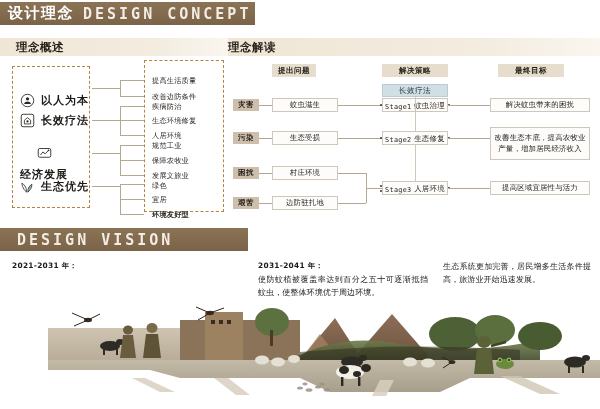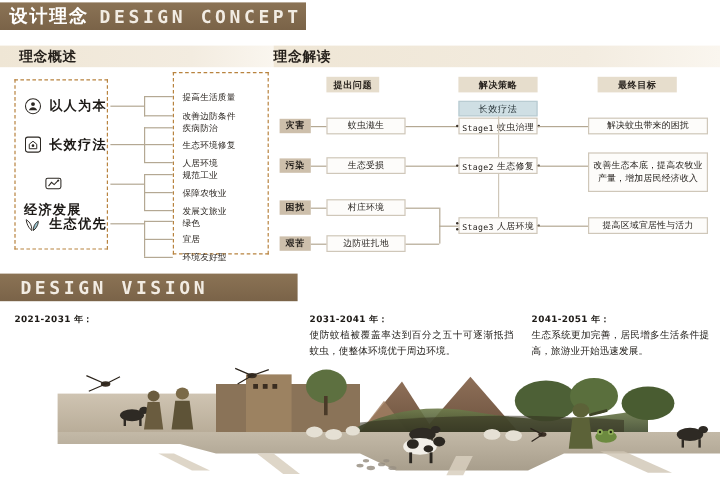--- a/index.html
+++ b/index.html
@@ -97,21 +97,21 @@
 <div class="subhead" style="left:0;top:38px;width:228px;">
   <span>理念概述</span>
 </div>
 <div class="subhead" style="left:228px;top:38px;width:372px;padding-left:0;justify-content:flex-start;">
   <span style="margin-left:0px;">理念解读</span>
 </div>
 
 <div class="dashbox" style="left:12px;top:66px;width:78px;height:142px;"></div>
 <div class="dashbox" style="left:144px;top:60px;width:80px;height:152px;"></div>
 
-<div class="concept-item" style="left:20px;top:81px;">
+<div class="concept-item" style="left:20px;top:93px;">
   <span class="ci-icon">
     <svg viewBox="0 0 24 24" width="15" height="15">
         <circle cx="12" cy="12" r="10" fill="none" stroke="#2b2722" stroke-width="1.4"></circle>
         <circle cx="12" cy="9.2" r="2.6" fill="#2b2722"></circle>
         <path d="M6.4 17.4c1.1-2.6 3.3-3.9 5.6-3.9s4.5 1.3 5.6 3.9z" fill="#2b2722"></path>
       </svg>
   </span>
   <span class="ci-label">以人为本</span>
 </div>
 
@@ -173,21 +173,21 @@
 <div class="subitem" style="left:152px;top:76px;">提高生活质量</div>
 <div class="subitem" style="left:152px;top:92px;">改善边防条件</div>
 <div class="subitem" style="left:152px;top:102px;">疾病防治</div>
 <div class="subitem" style="left:152px;top:116px;">生态环境修复</div>
 <div class="subitem" style="left:152px;top:131px;">人居环境</div>
 <div class="subitem" style="left:152px;top:141px;">规范工业</div>
 <div class="subitem" style="left:152px;top:156px;">保障农牧业</div>
 <div class="subitem" style="left:152px;top:171px;">发展文旅业</div>
 <div class="subitem" style="left:152px;top:181px;">绿色</div>
 <div class="subitem" style="left:152px;top:195px;">宜居</div>
-<div class="subitem" style="left:152px;top:210px;">环境友好型</div>
+<div class="subitem" style="left:152px;top:210px;font-weight:bold;">环境友好型</div>
 
 <div class="colhead" style="left:272px;top:64px;width:44px;">提出问题</div>
 <div class="colhead" style="left:382px;top:64px;width:66px;">解决策略</div>
 <div class="colhead" style="left:498px;top:64px;width:66px;">最终目标</div>
 
 <div class="bluebox" style="left:382px;top:84px;width:66px;height:13px;">长效疗法</div>
 
 <div class="catbox" style="left:233px;top:99px;width:26px;">灾害</div>
 <div class="catbox" style="left:233px;top:132px;width:26px;">污染</div>
 <div class="catbox" style="left:233px;top:167px;width:26px;">困扰</div>
@@ -245,21 +245,20 @@
 </div>
 
 <div class="vis-col" style="left:12px;top:261px;width:225px;">
   <div class="vis-year">2021-2031 年：</div>
 </div>
 <div class="vis-col" style="left:258px;top:261px;width:170px;">
   <div class="vis-year">2031-2041 年：</div>
   <div class="vis-body">使防蚊植被覆盖率达到百分之五十可逐渐抵挡蚊虫，使整体环境优于周边环境。</div>
 </div>
 <div class="vis-col" style="left:443px;top:261px;width:148px;">
-  <div class="vis-year">2041-2051 年：</div>
   <div class="vis-body">生态系统更加完善，居民增多生活条件提高，旅游业开始迅速发展。</div>
 </div>
 
 <svg id="illus" viewBox="0 0 600 109" preserveAspectRatio="none">
   <defs>
     <linearGradient id="gDesert" x1="0" y1="0" x2="0" y2="1">
       <stop offset="0" stop-color="#cfc4b2"></stop>
         <stop offset="1" stop-color="#b9ad99"></stop>
     </linearGradient>
     <linearGradient id="gMtn" x1="0" y1="0" x2="0" y2="1">

